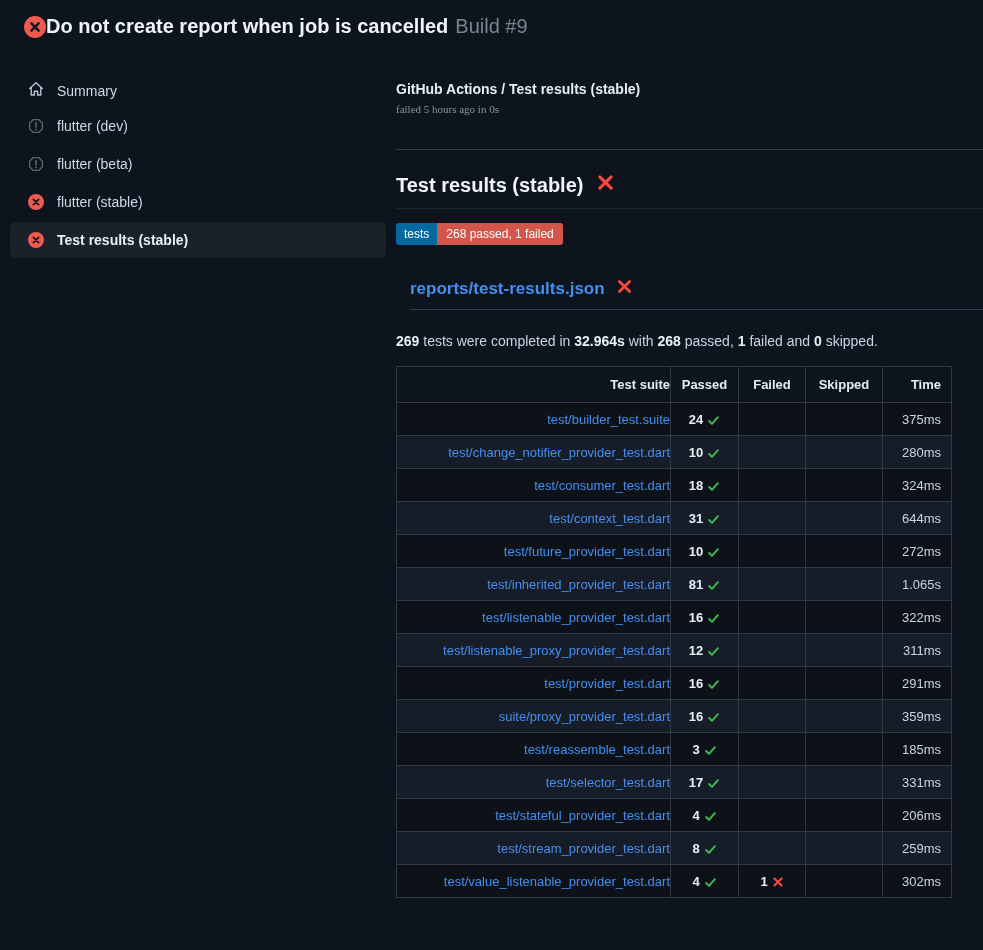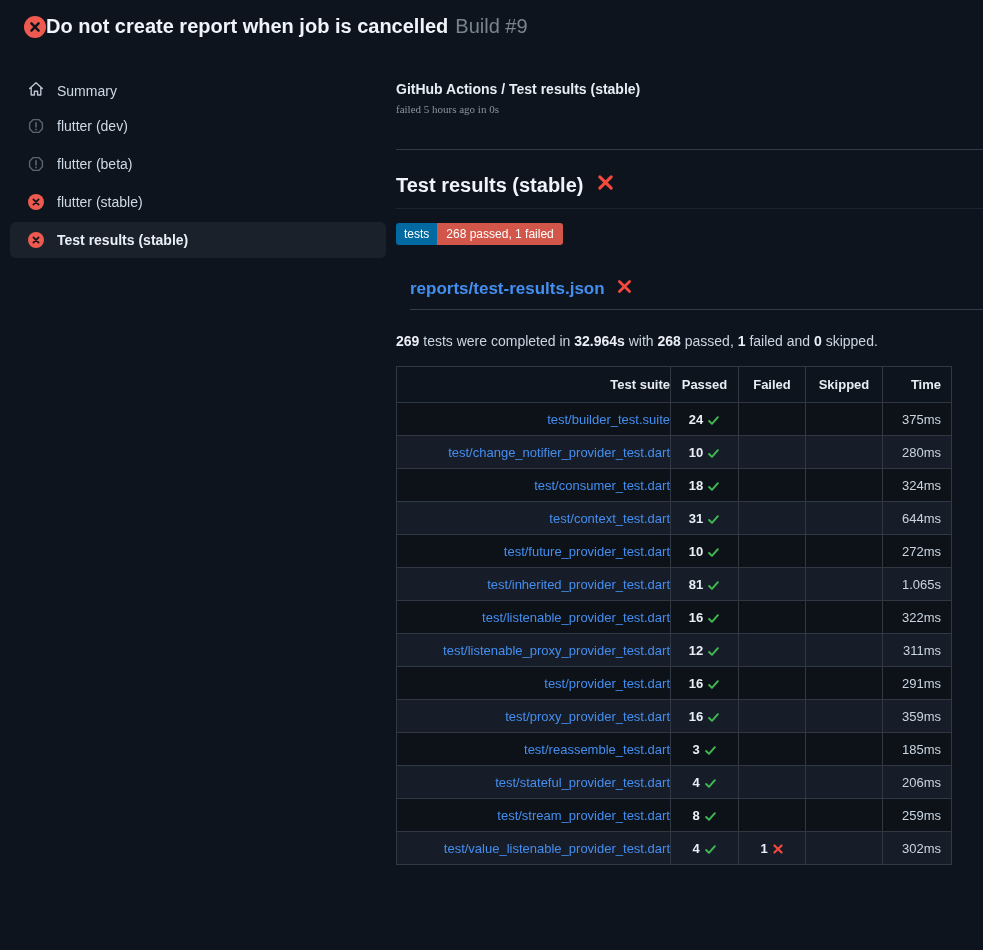--- a/index.html
+++ b/index.html
@@ -293,21 +293,21 @@
                   <svg width="13" height="13" viewBox="0 0 16 16" fill="none">
                     <path d="M2.6 8.6 L6.1 12.1 L13.4 3.9" stroke="#3fb950" stroke-width="2.4" stroke-linecap="round" stroke-linejoin="round"></path>
                   </svg>
                 </span>
               </span></td>
             <td class="c-failed"></td>
             <td class="c-skipped"></td>
             <td class="c-time">291ms</td>
           </tr>
           <tr>
-            <td class="c-suite"><a class="suite-link" href="#">test/proxy_provider_test.dart</a></td>
+            <td class="c-suite"><a class="suite-link" href="#">suite/proxy_provider_test.dart</a></td>
             <td class="c-passed"><span class="num-icon">
                 <span class="num">16</span>
                 <span class="mini-icon">
                   <svg width="13" height="13" viewBox="0 0 16 16" fill="none">
                     <path d="M2.6 8.6 L6.1 12.1 L13.4 3.9" stroke="#3fb950" stroke-width="2.4" stroke-linecap="round" stroke-linejoin="round"></path>
                   </svg>
                 </span>
               </span></td>
             <td class="c-failed"></td>
             <td class="c-skipped"></td>
@@ -319,20 +319,34 @@
                 <span class="num">3</span>
                 <span class="mini-icon">
                   <svg width="13" height="13" viewBox="0 0 16 16" fill="none">
                     <path d="M2.6 8.6 L6.1 12.1 L13.4 3.9" stroke="#3fb950" stroke-width="2.4" stroke-linecap="round" stroke-linejoin="round"></path>
                   </svg>
                 </span>
               </span></td>
             <td class="c-failed"></td>
             <td class="c-skipped"></td>
             <td class="c-time">185ms</td>
+          </tr>
+          <tr>
+            <td class="c-suite"><a class="suite-link" href="#">test/selector_test.dart</a></td>
+            <td class="c-passed"><span class="num-icon">
+                <span class="num">17</span>
+                <span class="mini-icon">
+                  <svg width="13" height="13" viewBox="0 0 16 16" fill="none">
+                    <path d="M2.6 8.6 L6.1 12.1 L13.4 3.9" stroke="#3fb950" stroke-width="2.4" stroke-linecap="round" stroke-linejoin="round"></path>
+                  </svg>
+                </span>
+              </span></td>
+            <td class="c-failed"></td>
+            <td class="c-skipped"></td>
+            <td class="c-time">331ms</td>
           </tr>
           <tr>
             <td class="c-suite"><a class="suite-link" href="#">test/stateful_provider_test.dart</a></td>
             <td class="c-passed"><span class="num-icon">
                 <span class="num">4</span>
                 <span class="mini-icon">
                   <svg width="13" height="13" viewBox="0 0 16 16" fill="none">
                     <path d="M2.6 8.6 L6.1 12.1 L13.4 3.9" stroke="#3fb950" stroke-width="2.4" stroke-linecap="round" stroke-linejoin="round"></path>
                   </svg>
                 </span>

